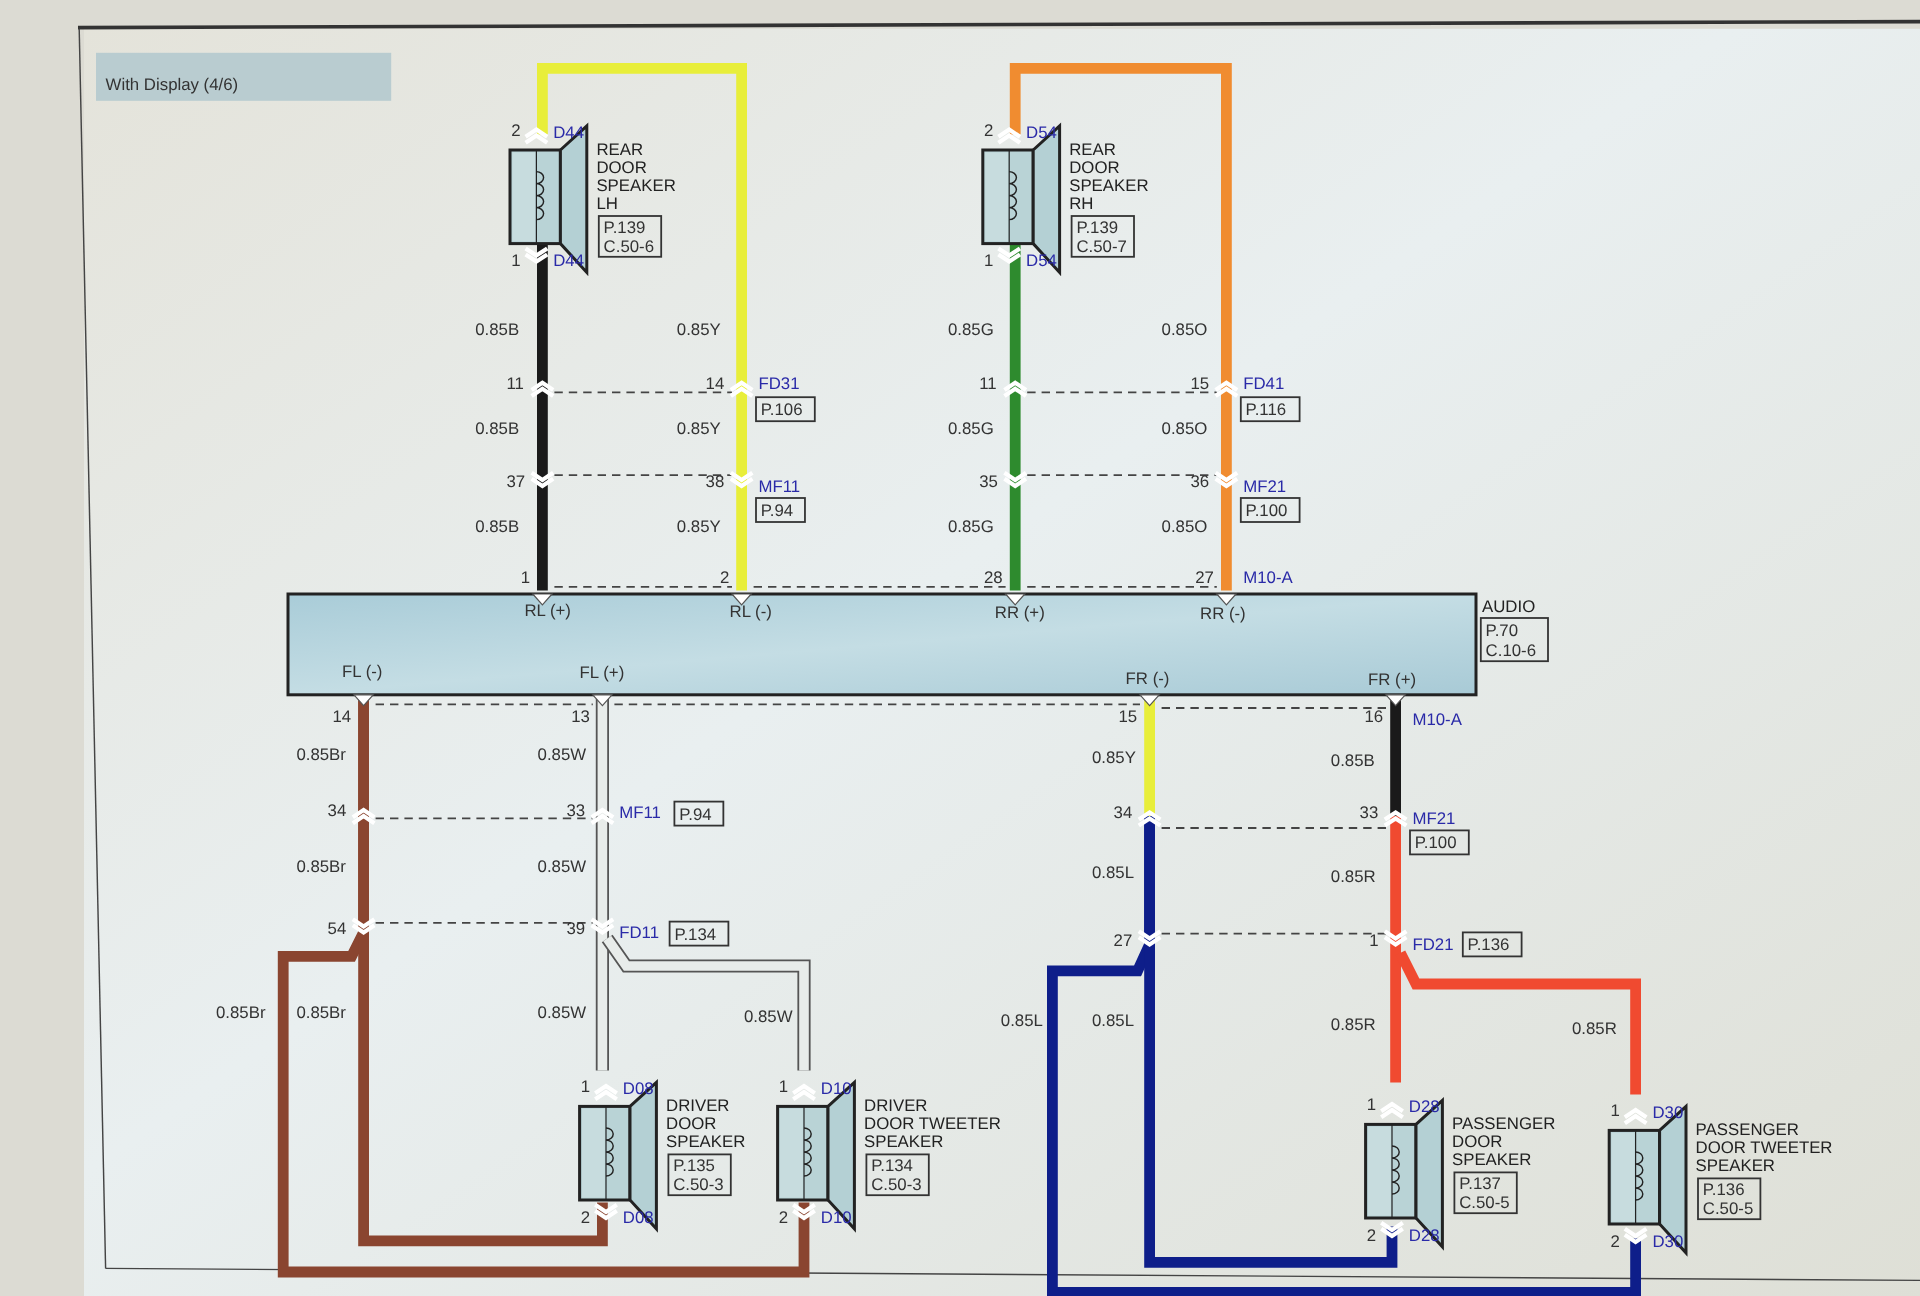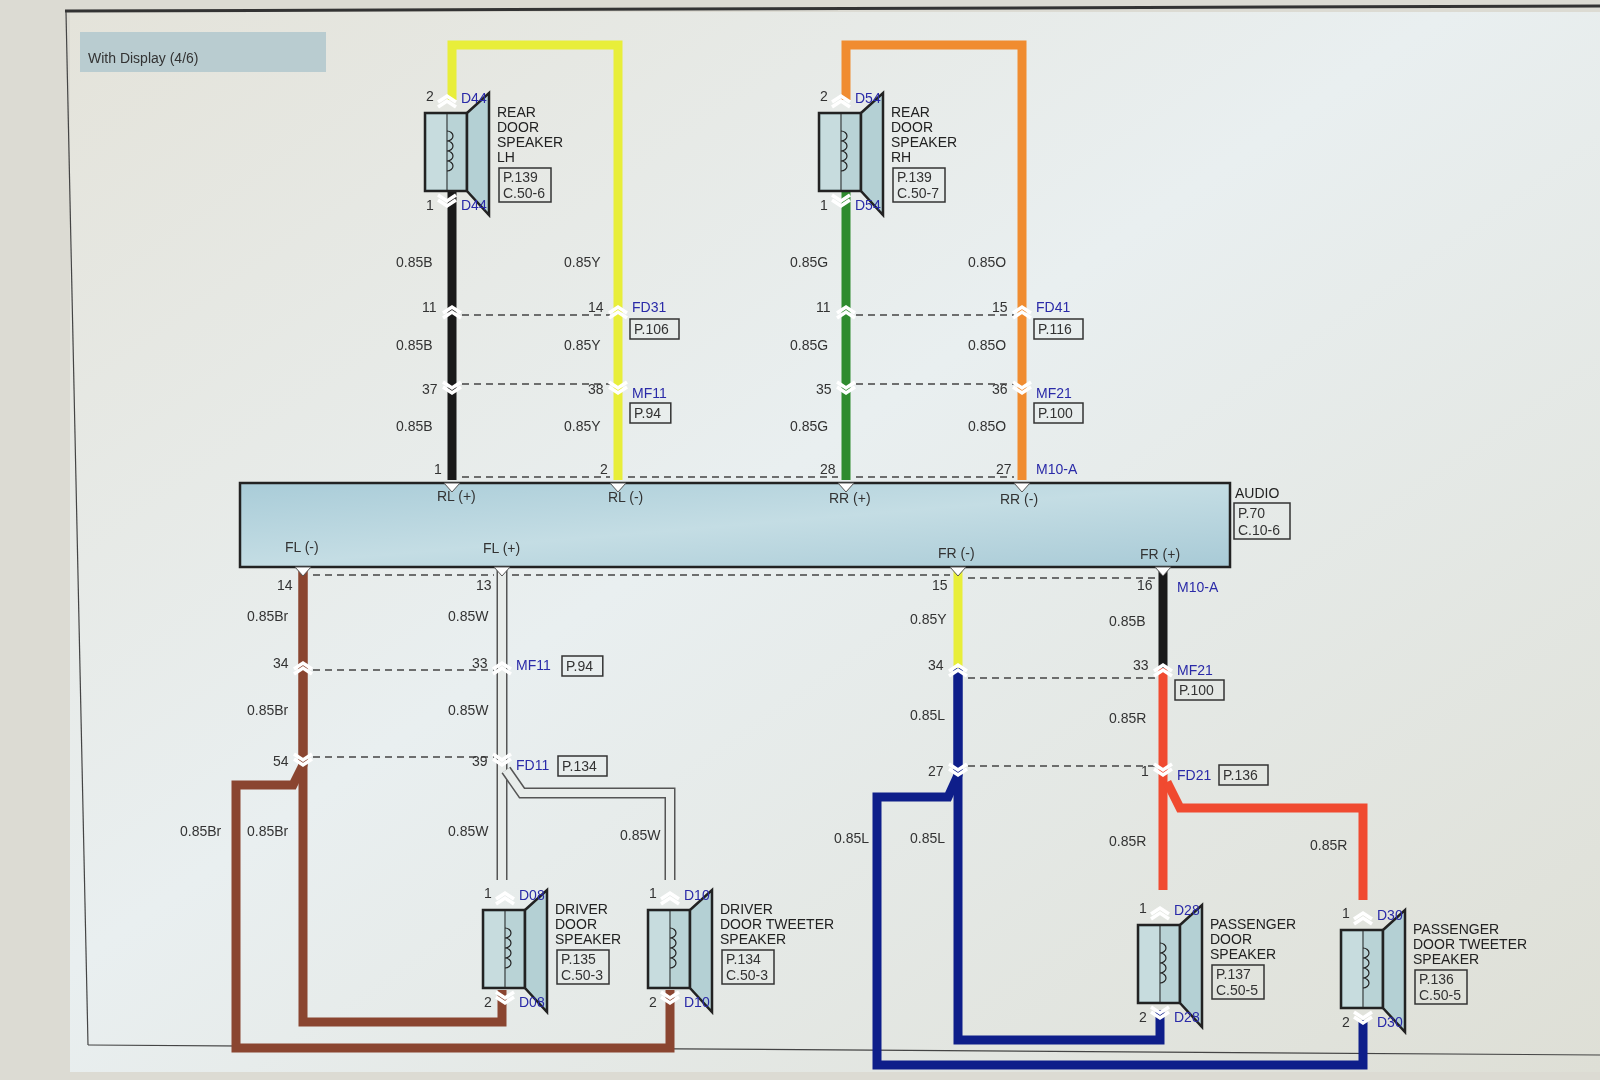--- a/index.html
+++ b/index.html
@@ -1,21 +1,21 @@
 <!DOCTYPE html>
 <html><head>
 <meta charset="utf-8">
 <style>
   html, body { margin: 0; padding: 0; }
   body {
     width: 1600px; height: 1080px; overflow: hidden;
     background: #dcdbd3;
     font-family: "Liberation Sans", sans-serif;
   }
-  #stage { position: absolute; left: 0; top: 0; width: 1600px; height: 972px; }
+  #stage { position: absolute; left: 0; top: 12px; width: 1600px; height: 972px; }
   svg text { font-family: "Liberation Sans", sans-serif; }
   .lbl { font-size: 14px; fill: #333; }
   .pin { font-size: 14px; fill: #333; }
   .conn { font-size: 14px; fill: #2a2aa8; }
   .ref { font-size: 14px; fill: #333; }
   .comp { font-size: 14px; fill: #222; }
   .title { font-size: 14px; fill: #333; }
 </style>
 </head>
 <body>

